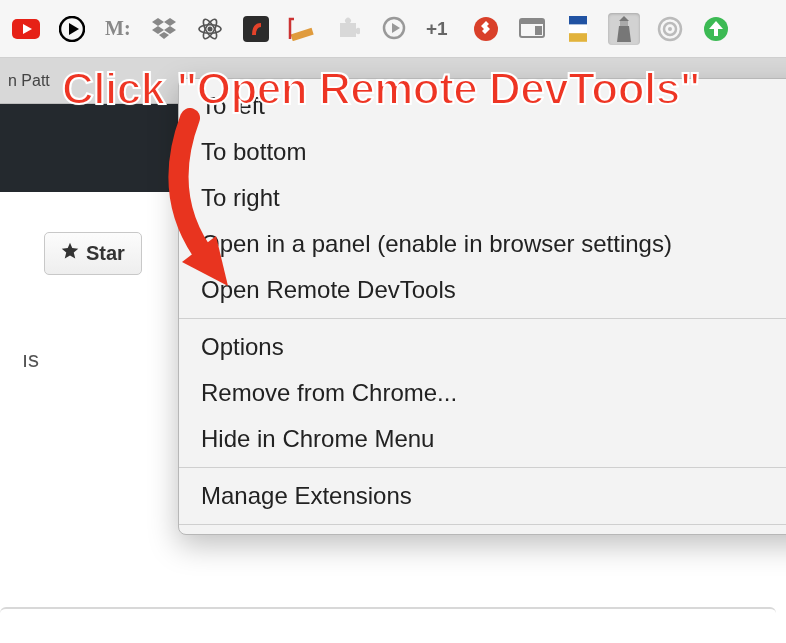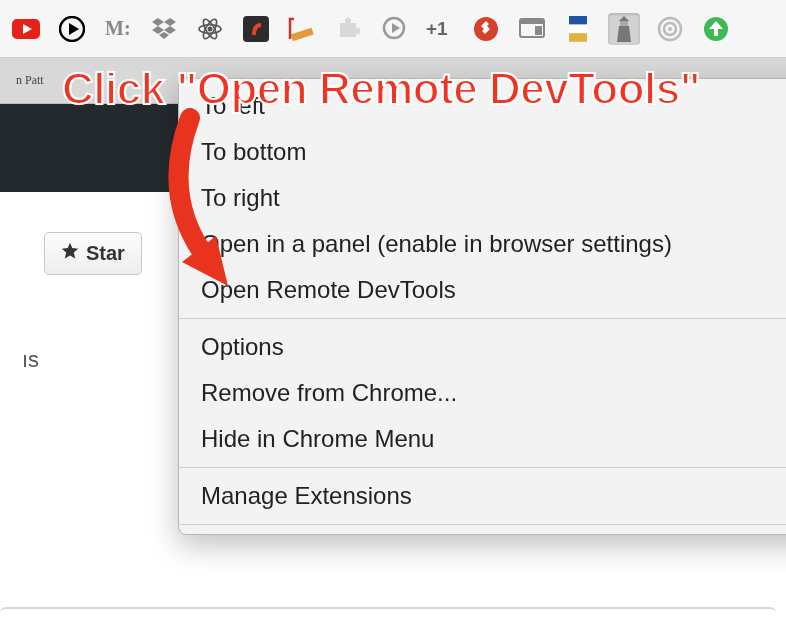--- a/index.html
+++ b/index.html
@@ -27,24 +27,23 @@
       align-items: center;
       justify-content: center;
       border-radius: 4px;
     }
     .tab-bar {
       height: 46px;
       background: #d8d8d8;
       border-bottom: 1px solid #bdbdbd;
       display: flex;
       align-items: center;
-      padding-left: 16px;
-      font-size: 12px;
+      padding-left: 8px;
+      font-size: 16px;
       color: #444;
-      font-family: Liberation Serif, serif;
     }
     .dark-strip {
       height: 88px;
       background: #24292e;
     }
     .content-area {
       padding: 40px 20px;
       background: #fff;
     }
     .star-btn {

